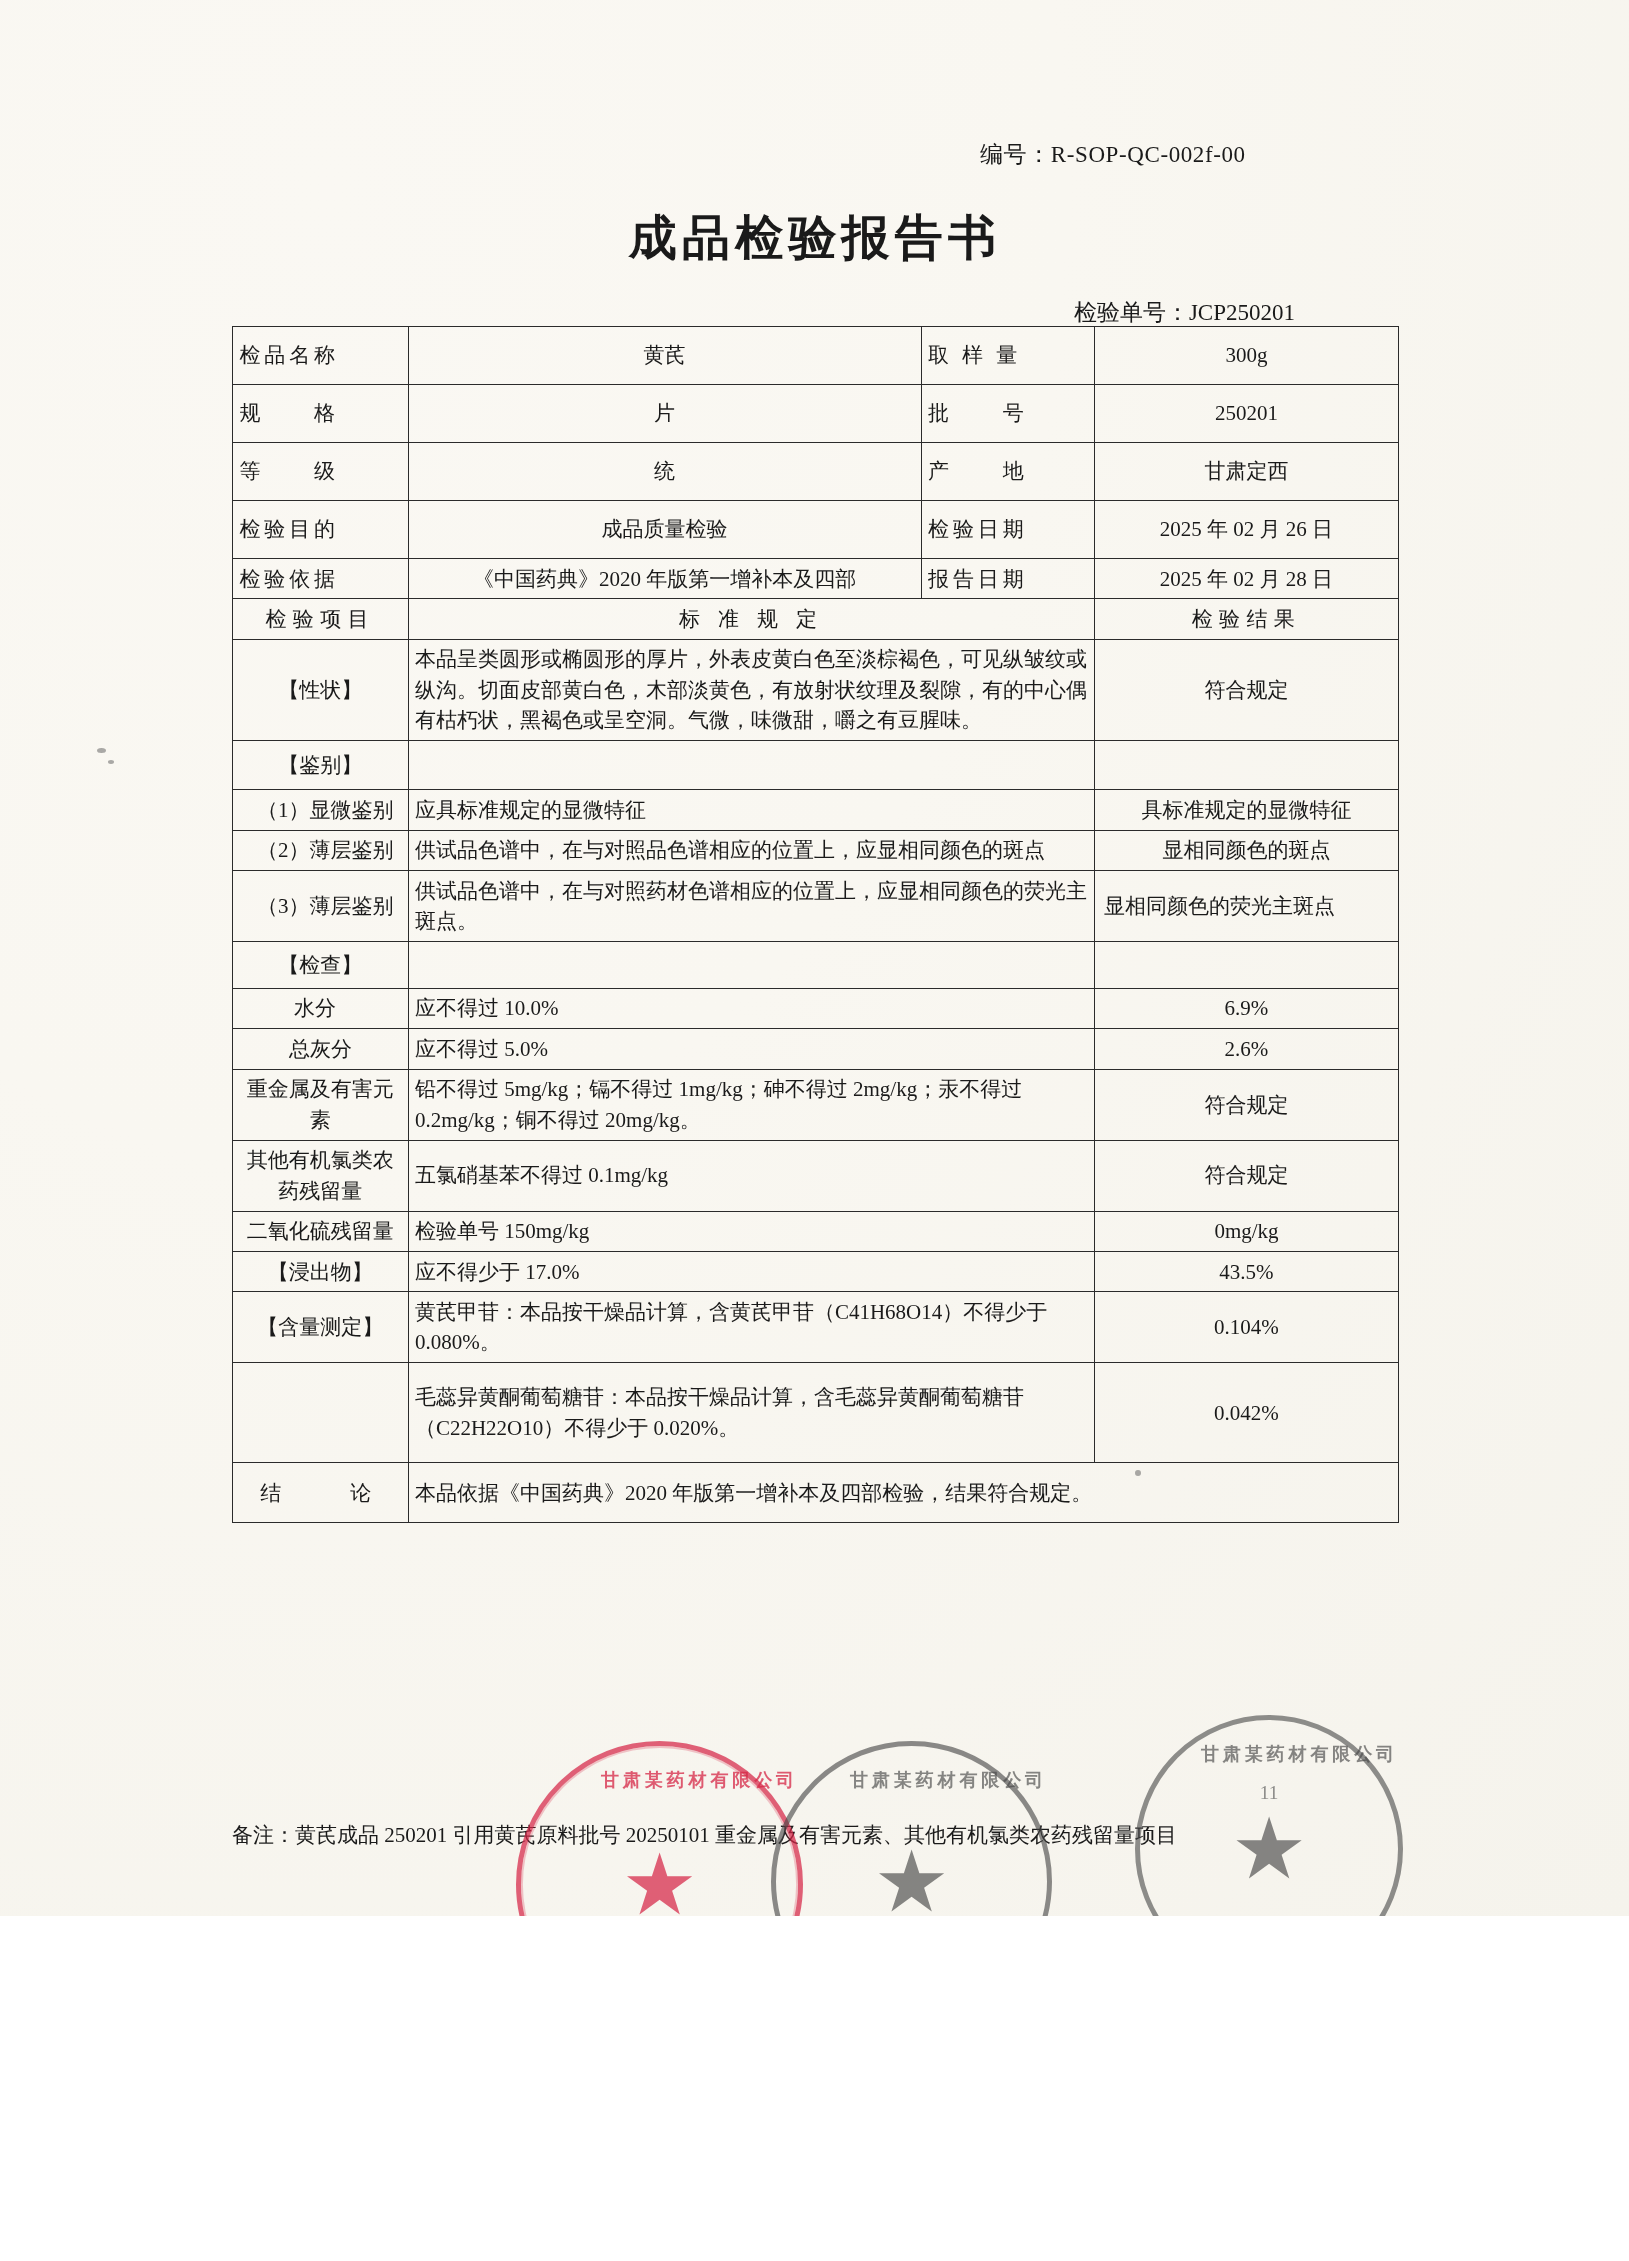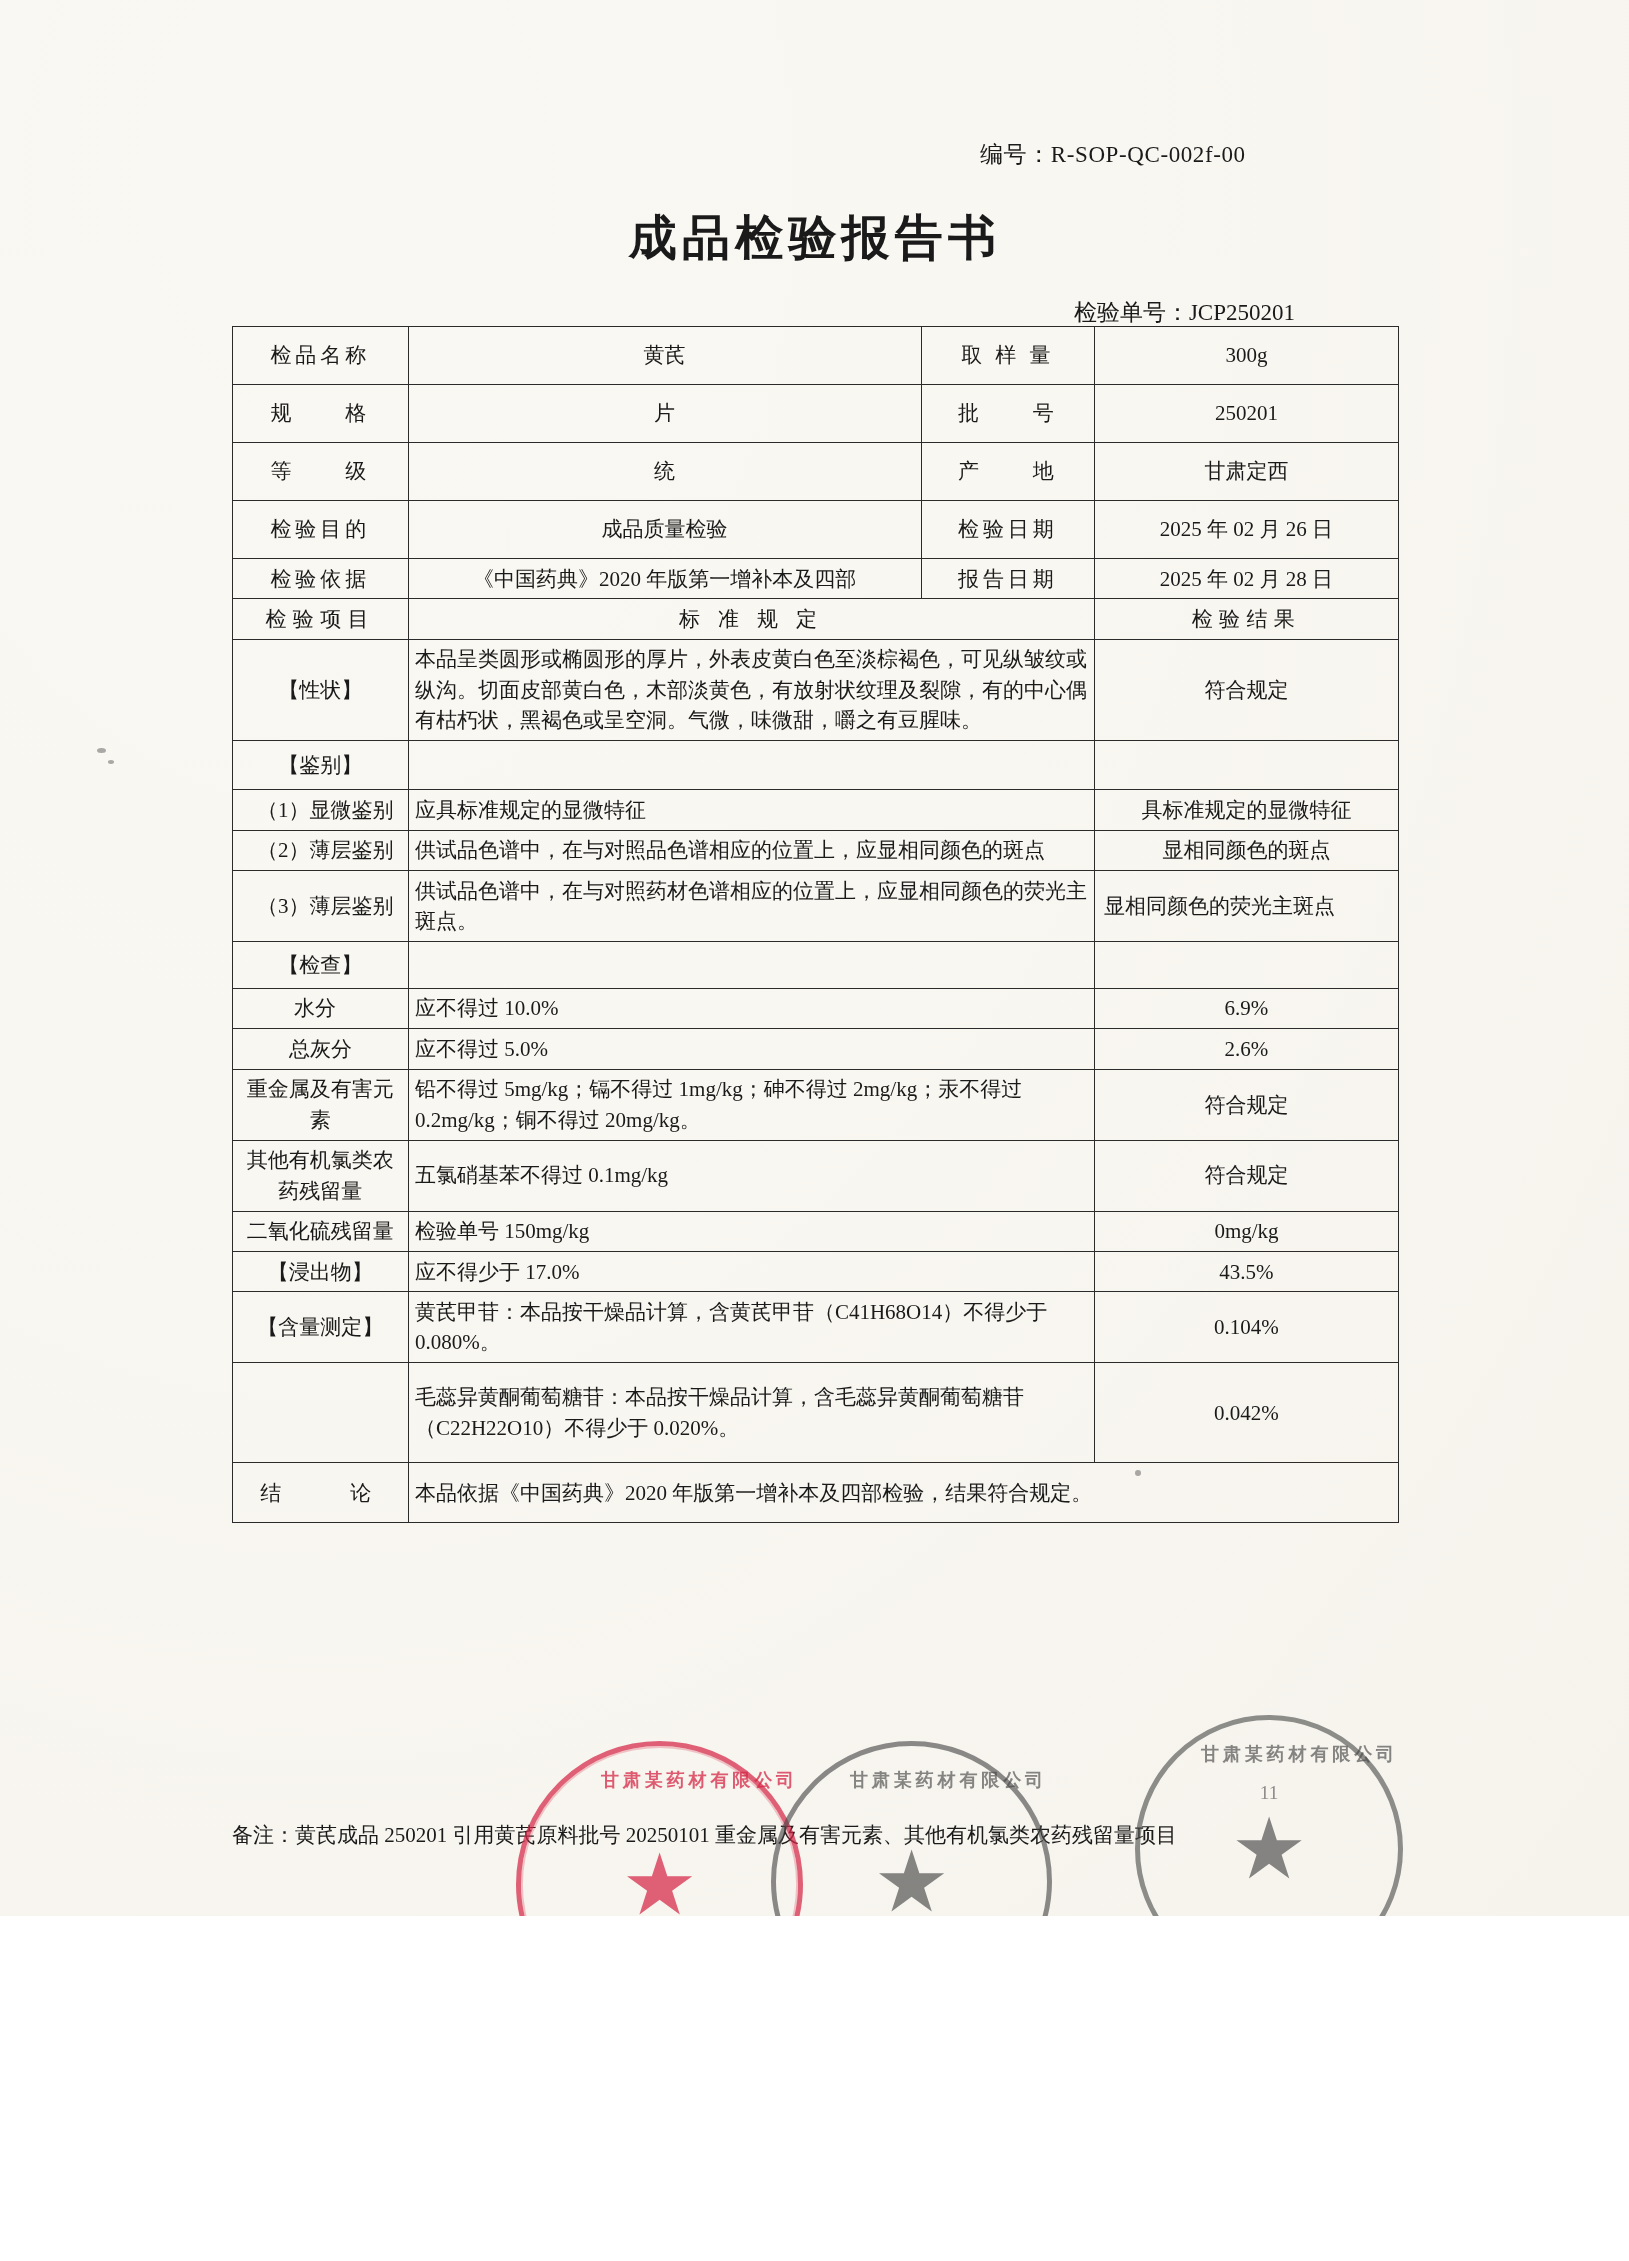--- a/index.html
+++ b/index.html
@@ -66,21 +66,21 @@
     border-collapse: collapse;
     font-size: 21px;
   }
   table.main td {
     border: 1.3px solid #2b2b2b;
     padding: 4.5px 6.4px;
     vertical-align: middle;
     line-height: 1.45;
   }
   .lbl {
-    text-align: center;
+    text-align: left;
     width: 152px;
     letter-spacing: 3.9px;
     white-space: nowrap;
   }
   .lbl-tight { letter-spacing: 0.6px; }
   .val-center { text-align: center; }
   .col-std { width: 477px; }
   .col-res { width: 277px; text-align: center; }
   .hdr-row td { text-align: center; letter-spacing: 6.4px; }
   .tall { height: 48px; }

